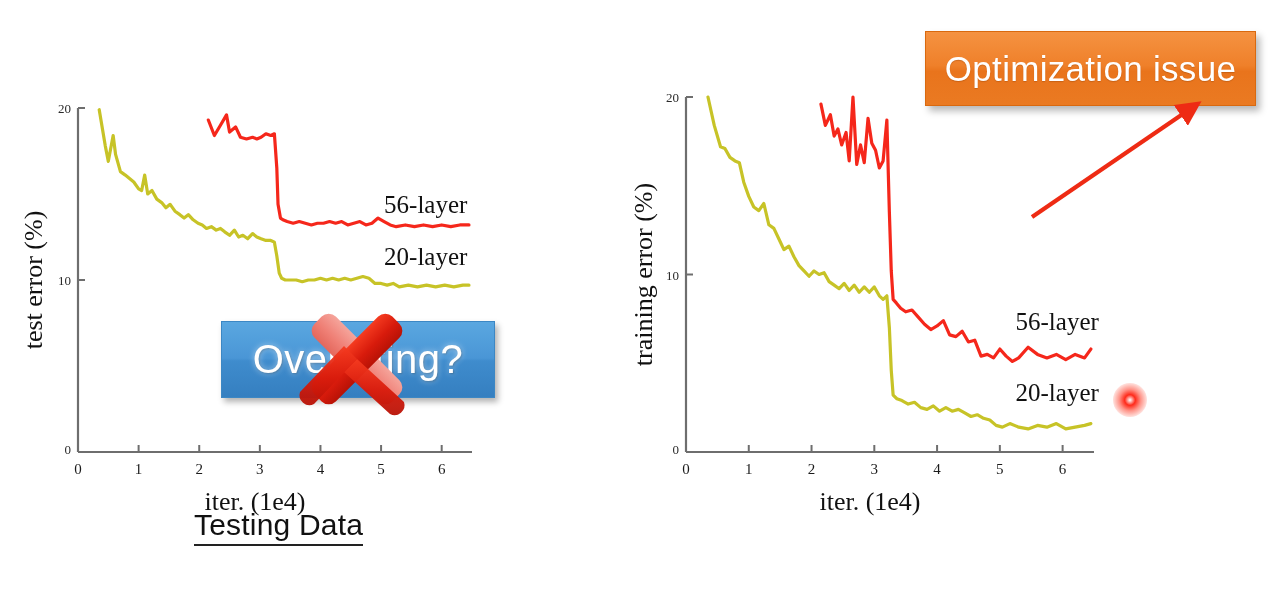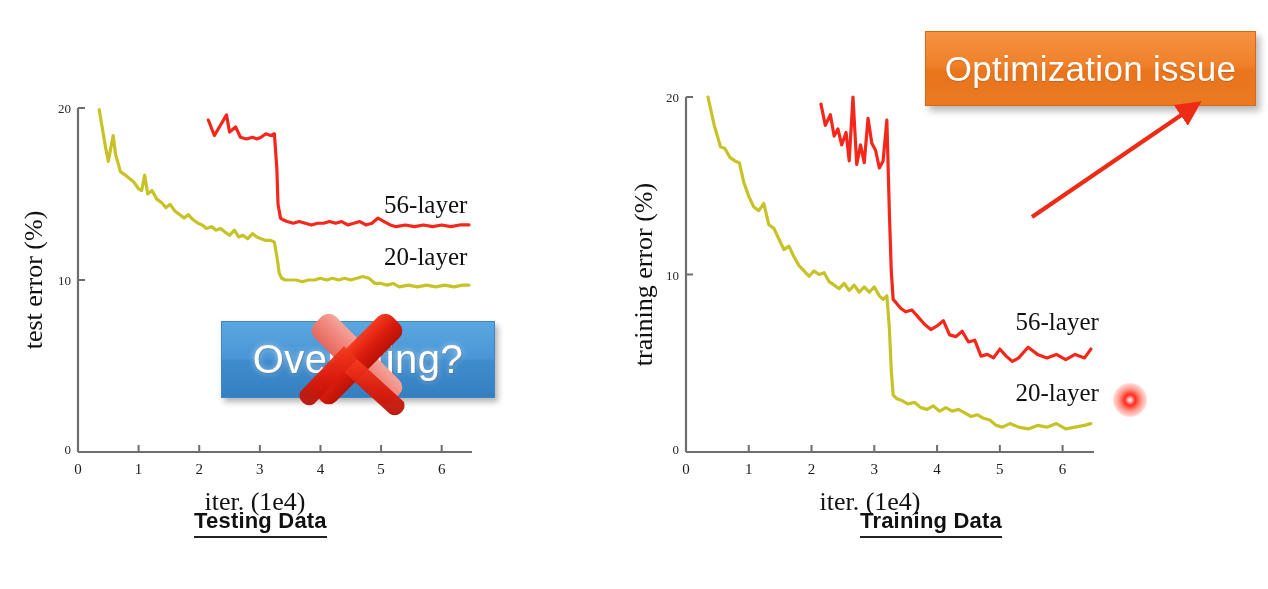--- a/index.html
+++ b/index.html
@@ -33,22 +33,22 @@
   }
   .serieslabel{
     font-family:"Liberation Serif", serif;
     font-size:25px;fill:#111;
   }
 
   
   .caption{
     position:absolute;
     font-family:"Liberation Sans", sans-serif;
-    font-weight:bold;
-    font-size:22px;
+    font-weight:normal;
+    font-size:30px;
     color:#111;
     letter-spacing:.2px;
     white-space:nowrap;
   }
   .caption .underline{
     display:block;
     height:2px;
     background:#222;
     margin-top:2px;
   }
@@ -215,18 +215,14 @@
     <defs>
       <marker id="arrowhead" markerWidth="6" markerHeight="6" refX="4.4" refY="3" orient="auto" markerUnits="strokeWidth">
         <path d="M0,0 L6,3 L0,6 Z" fill="#ee2b14"></path>
       </marker>
     </defs>
     <line x1="12" y1="122" x2="176" y2="10" stroke="#ee2b14" stroke-width="4.2" marker-end="url(#arrowhead)"></line>
   </svg>
 
   <div id="laser-dot"></div>
 
-  <div class="caption" id="caption-right" style="left:860px;top:508px;">
-    <span>Training Data</span>
-    <span class="underline"></span>
-  </div>
 
 </div>
 
 </body></html>

